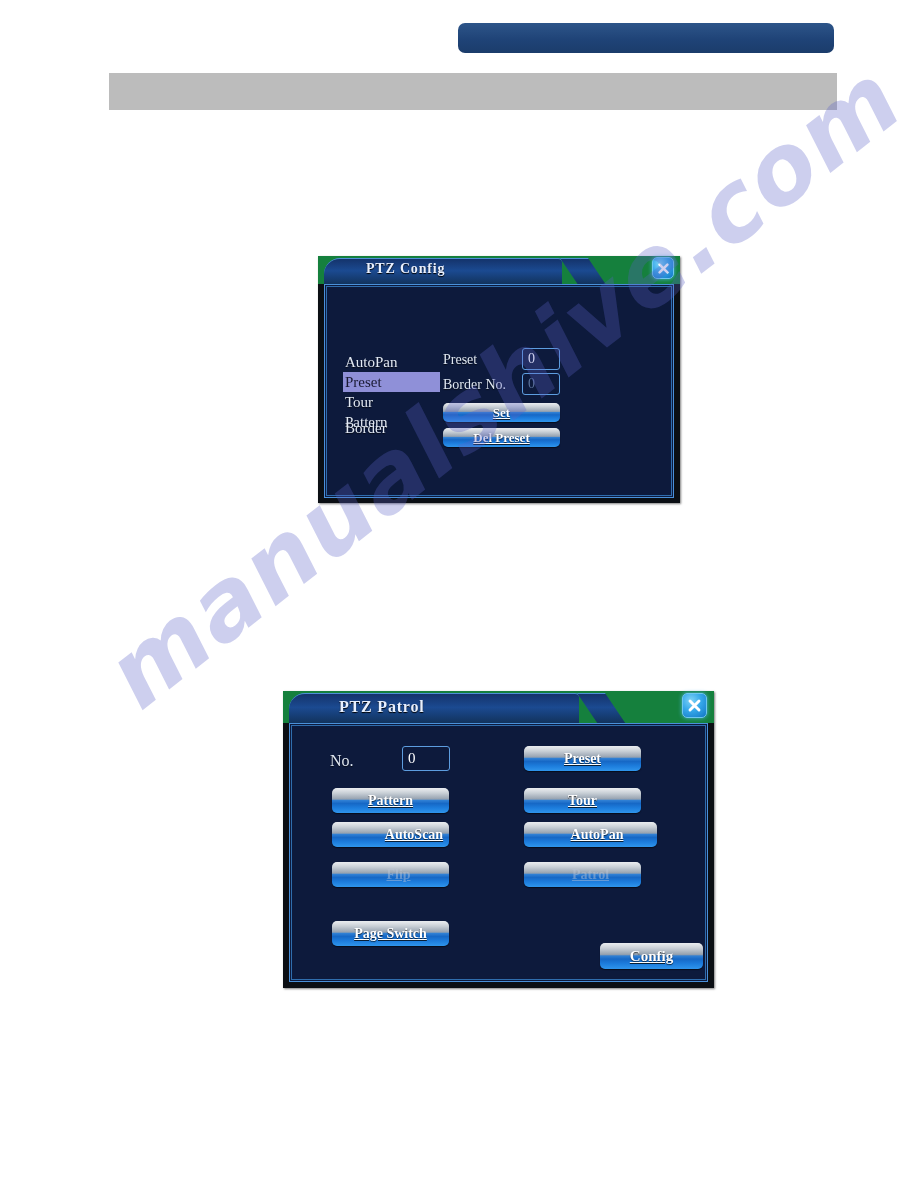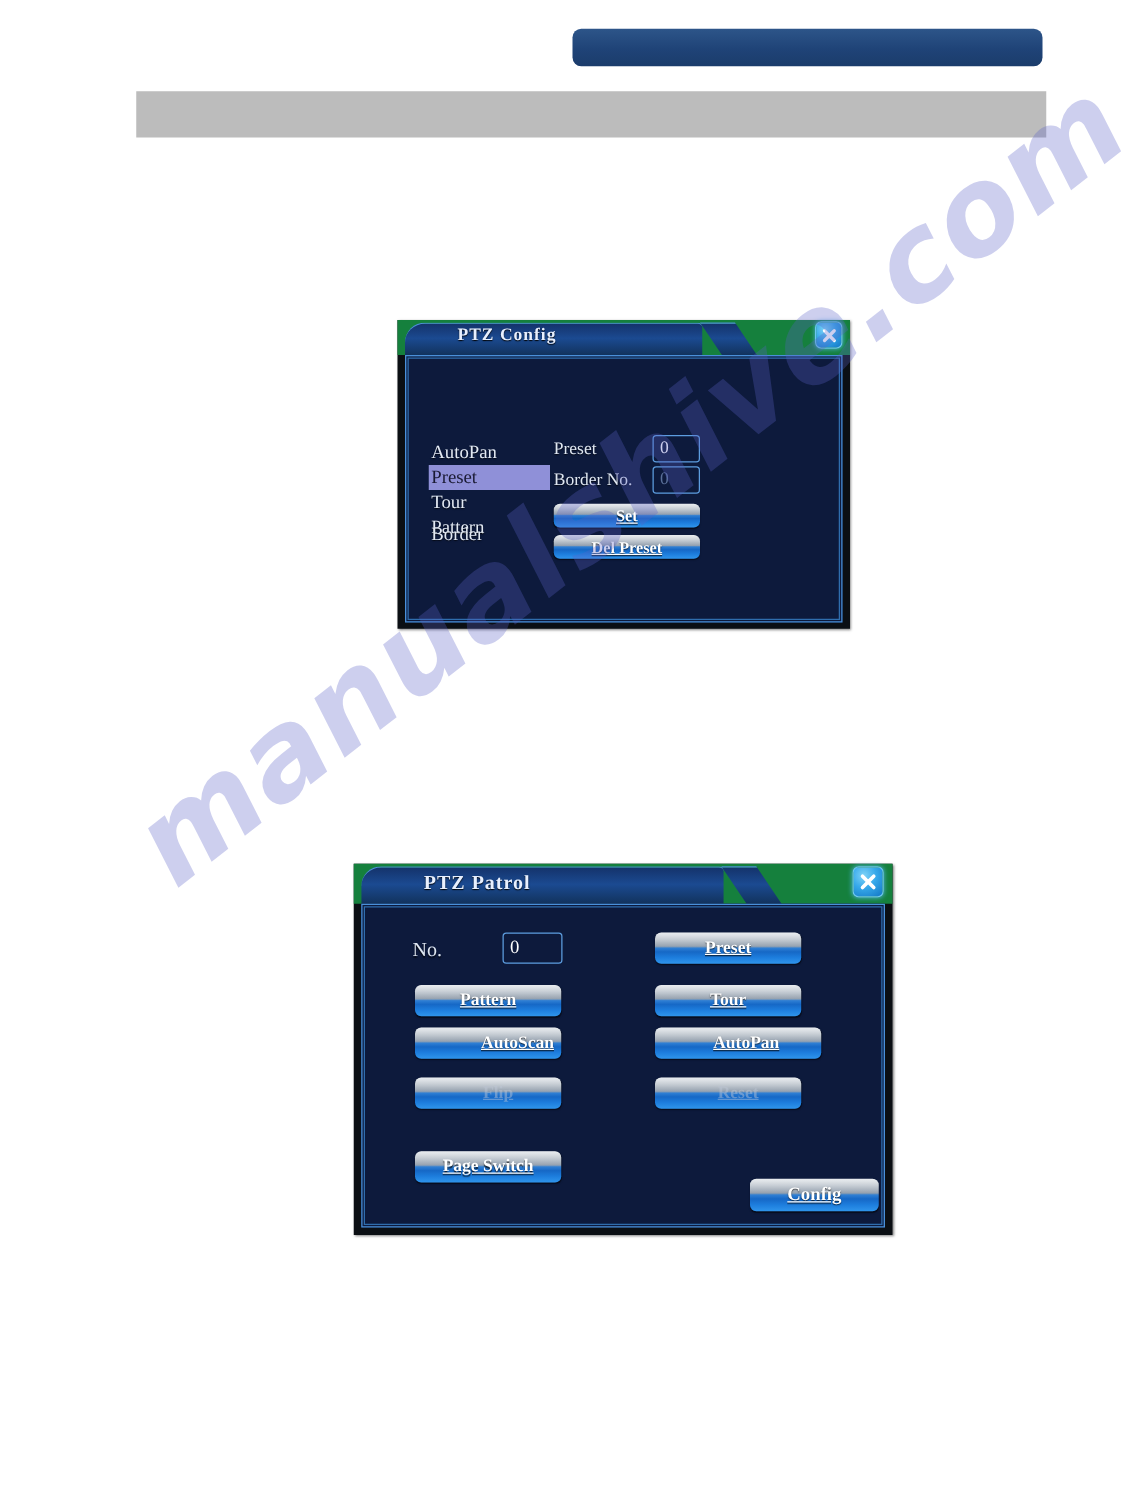--- a/index.html
+++ b/index.html
@@ -300,21 +300,21 @@
       <span>AutoScan</span>
     </div>
     <div class="ptz-btn" style="left:234px; top:98px; width:133px; height:25px; font-size:14px;padding-left:13px;">
       <span>AutoPan</span>
     </div>
 
     <div class="ptz-btn disabled" style="left:42px; top:138px; width:117px; height:25px; font-size:14px;">
       <span>Flip</span>
     </div>
     <div class="ptz-btn disabled" style="left:234px; top:138px; width:117px; height:25px; font-size:14px;">
-      <span>Reset</span>
+      <span>Patrol</span>
     </div>
 
     <div class="ptz-btn" style="left:42px; top:197px; width:117px; height:25px; font-size:14px;">
       <span>Page Switch</span>
     </div>
 
     <div class="ptz-btn" style="left:310px; top:219px; width:103px; height:26px; font-size:15px;">
       <span>Config</span>
     </div>
 

